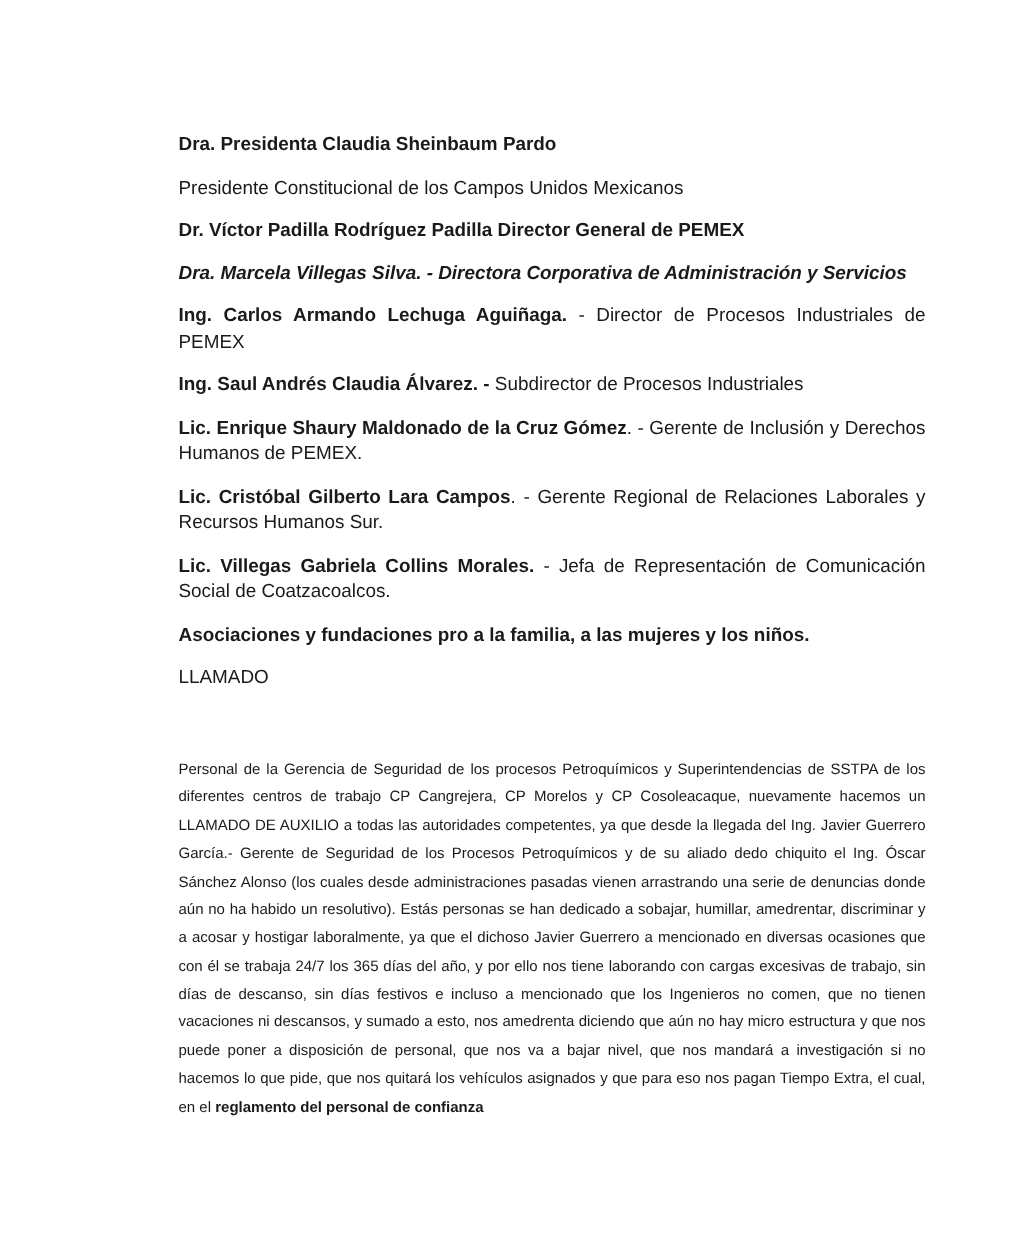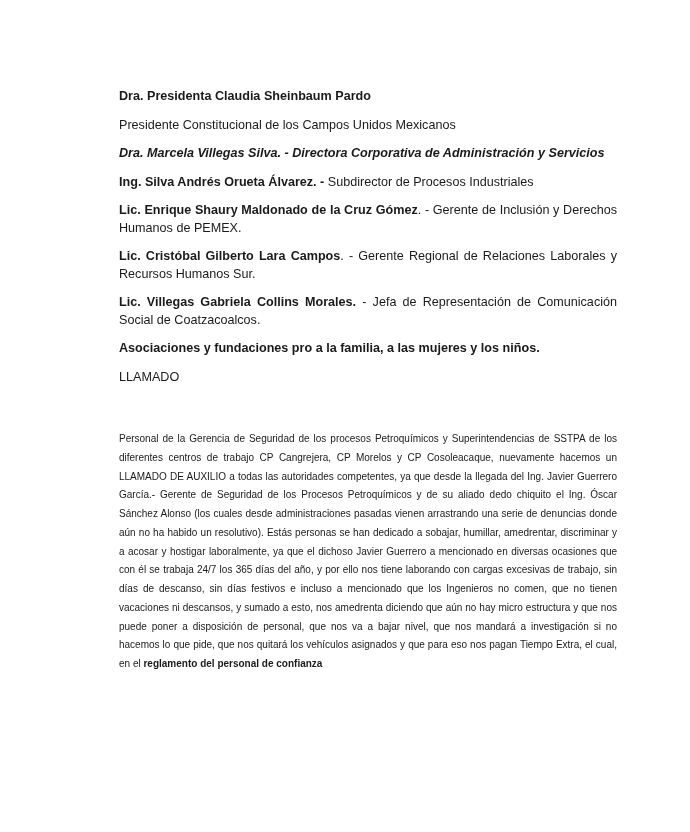--- a/index.html
+++ b/index.html
@@ -39,25 +39,31 @@
 
 <div class="page">
   <div class="content">
 
     <p class="addr">
       <span class="b">Dra. Presidenta Claudia Sheinbaum Pardo</span>
     </p>
     <p class="addr">
       <span>Presidente Constitucional de los Campos Unidos Mexicanos</span>
     </p>
+    <p class="addr">
+      <span class="b">Dr. Víctor Padilla Rodríguez Padilla Director General de PEMEX</span>
+    </p>
     <p class="addr" style="white-space:nowrap;font-style:italic;">
       <span class="b">Dra. Marcela Villegas Silva. - Directora Corporativa de Administración y Servicios</span>
     </p>
     <p class="addr">
-      <span class="b">Ing. Silva Andrés Orueta Álvarez. -</span><span> Subdirector de Procesos Industriales</span>
+      <span class="b">Ing. Carlos Armando Lechuga Aguiñaga.</span><span> - Director de Procesos Industriales de PEMEX</span>
+    </p>
+    <p class="addr">
+      <span class="b">Ing. Saul Andrés Claudia Álvarez. -</span><span> Subdirector de Procesos Industriales</span>
     </p>
     <p class="addr">
       <span class="b">Lic. Enrique Shaury Maldonado de la Cruz Gómez</span><span>. - Gerente de Inclusión y Derechos Humanos de PEMEX.</span>
     </p>
     <p class="addr">
       <span class="b">Lic. Cristóbal Gilberto Lara Campos</span><span>. - Gerente Regional de Relaciones Laborales y Recursos Humanos Sur.</span>
     </p>
     <p class="addr">
       <span class="b">Lic. Villegas Gabriela Collins Morales.</span><span> - Jefa de Representación de Comunicación Social de Coatzacoalcos.</span>
     </p>

